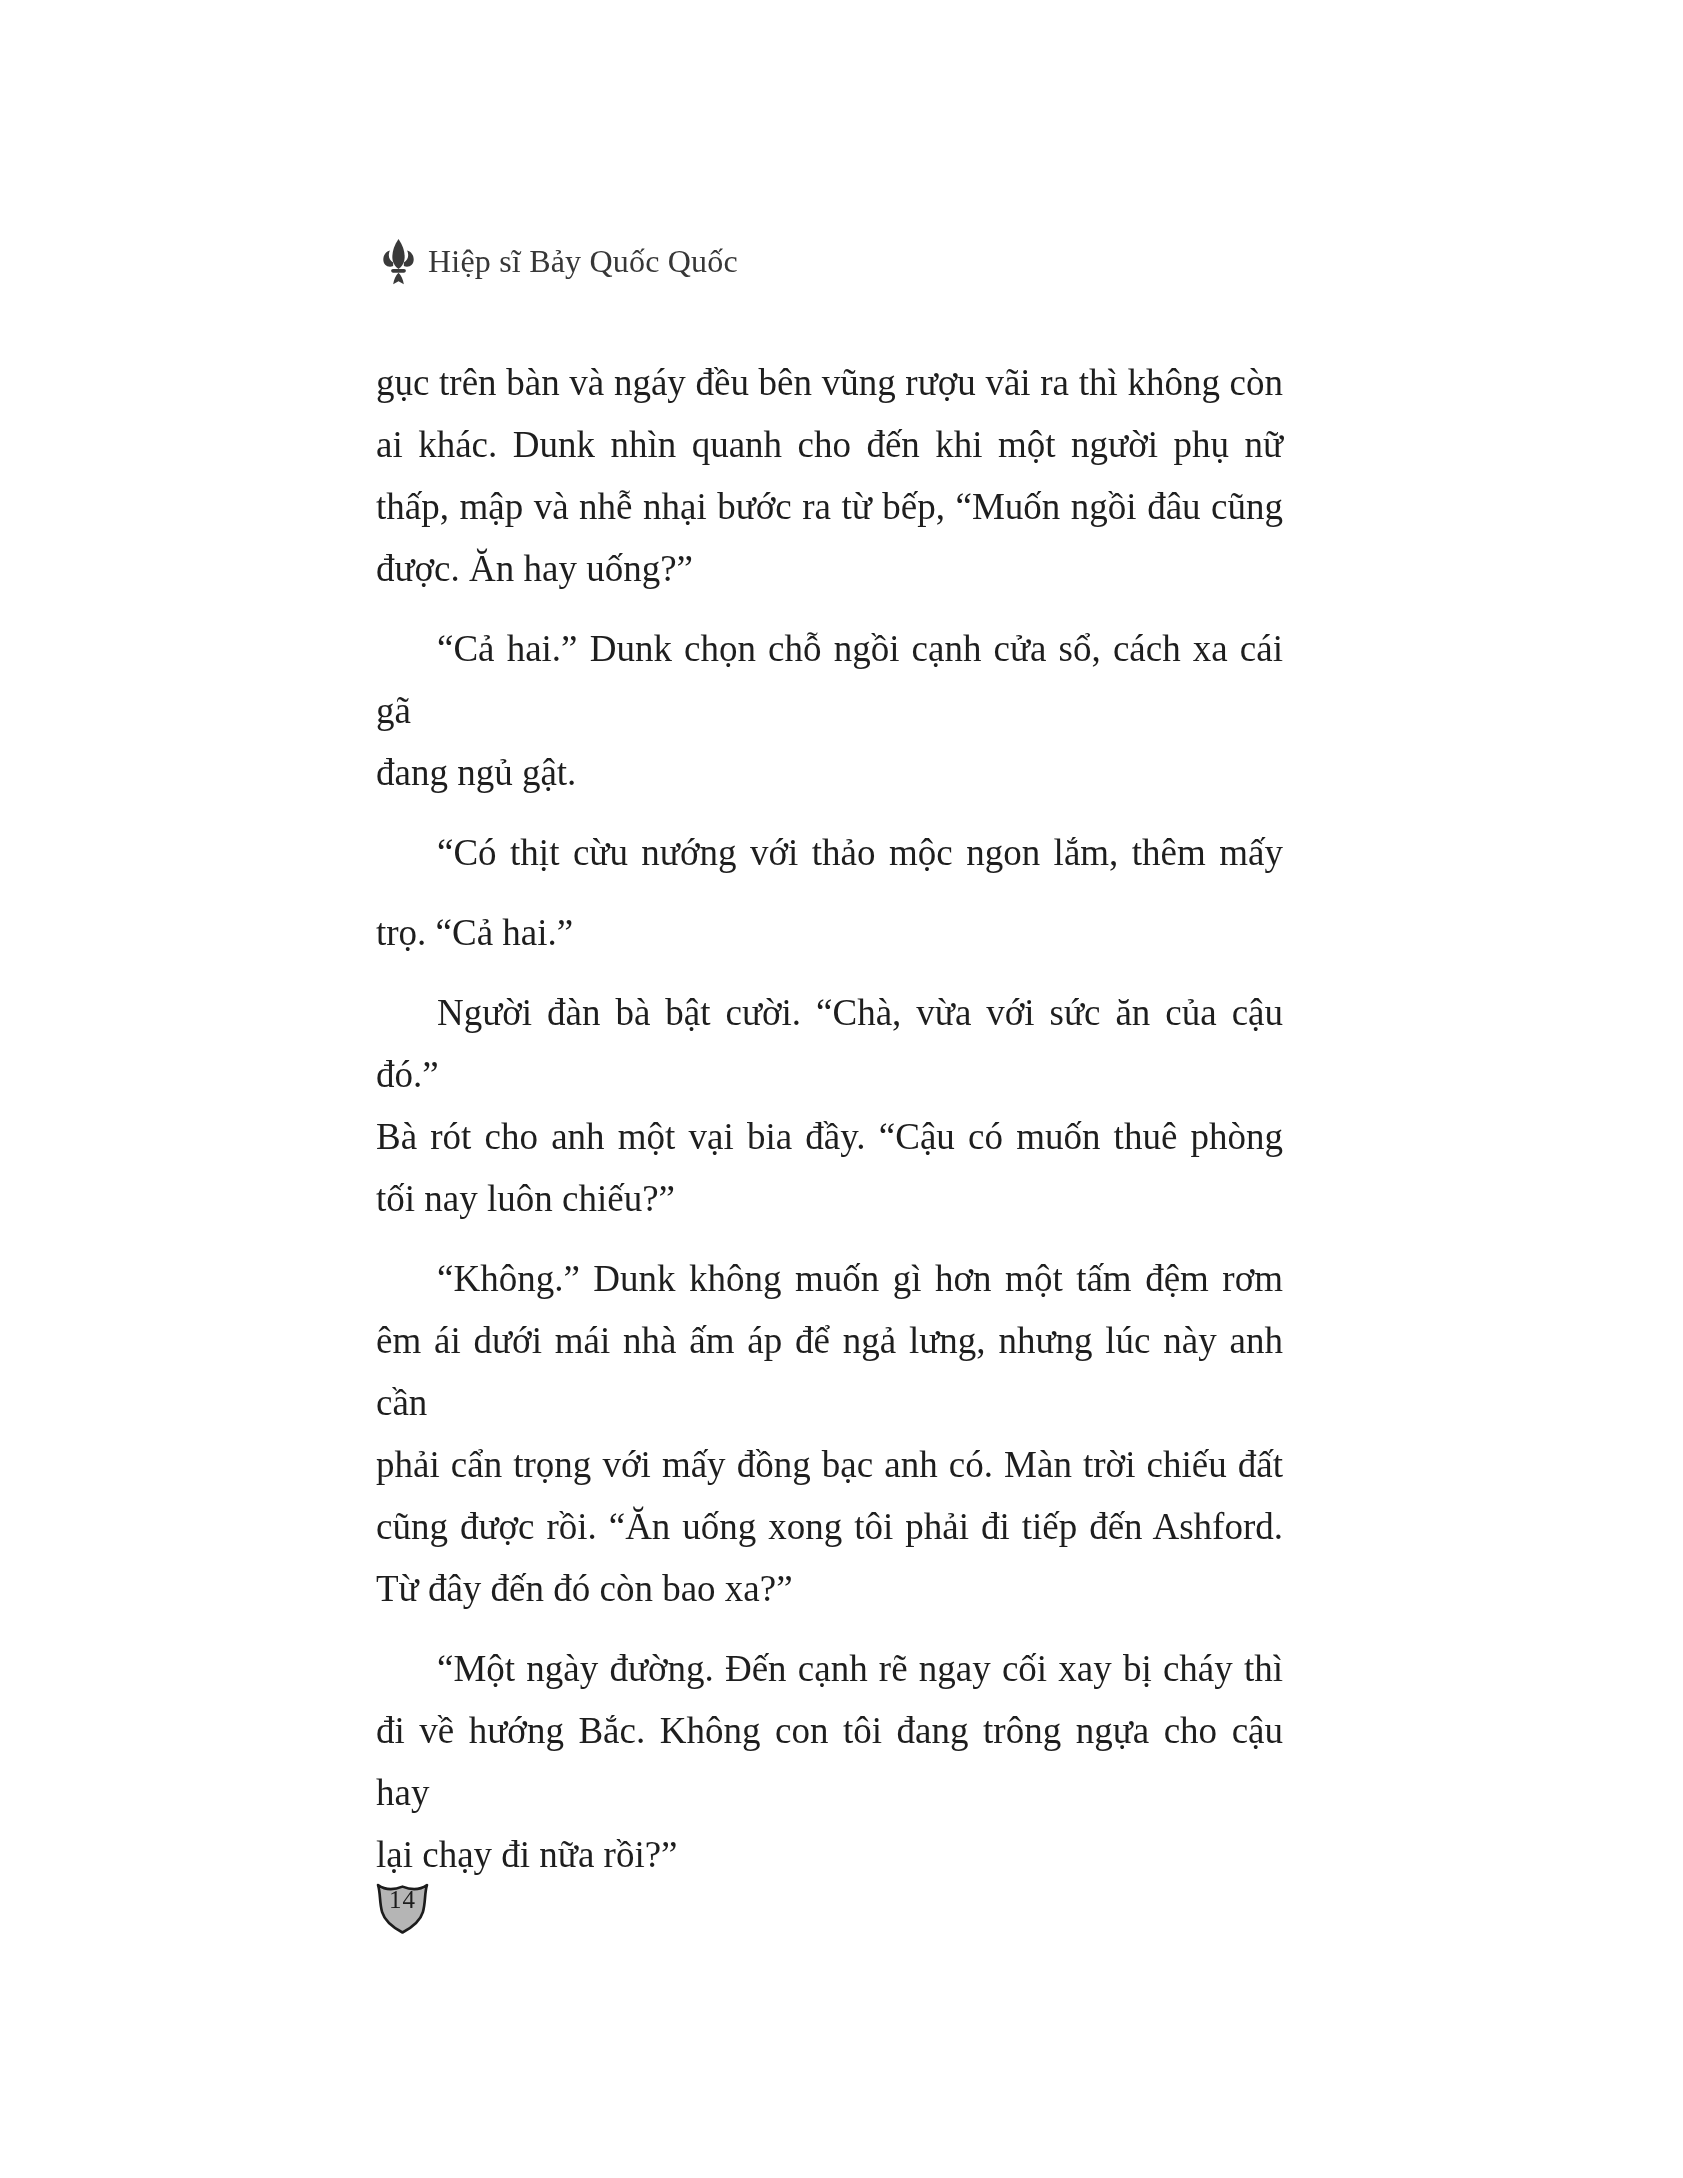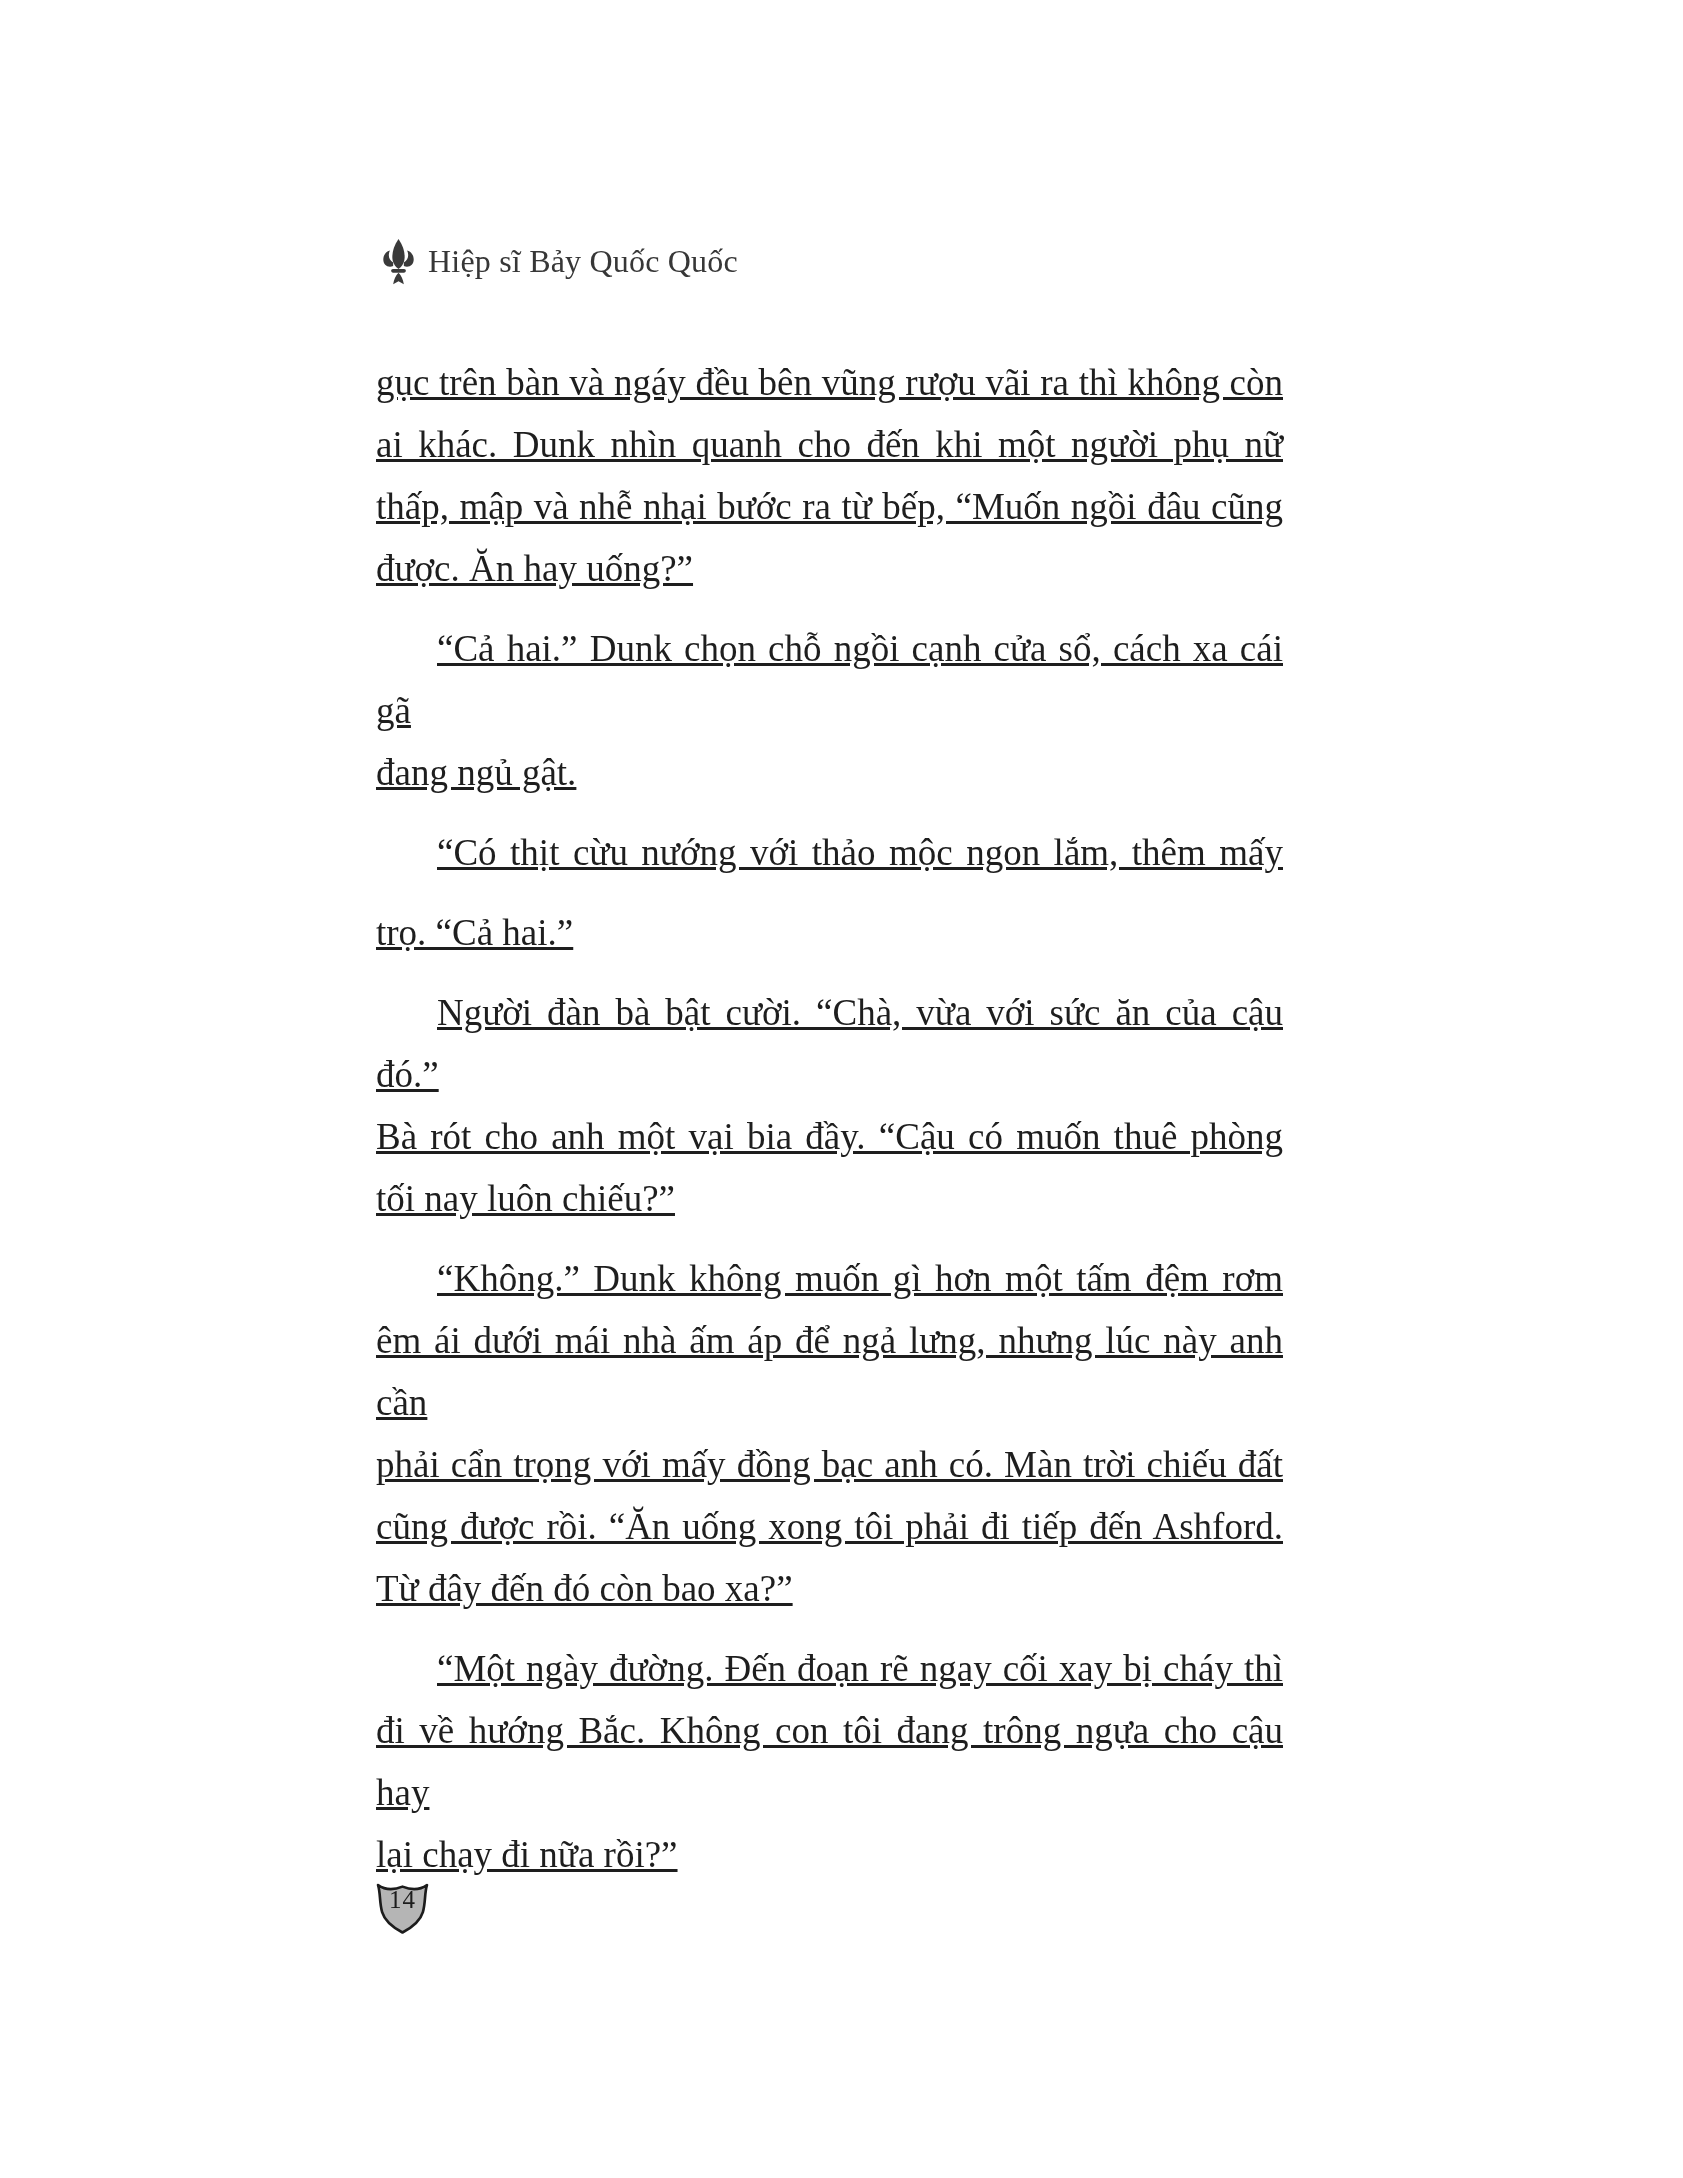--- a/index.html
+++ b/index.html
@@ -31,21 +31,21 @@
   }
   .body-text {
     position: absolute;
     left: 376px;
     top: 352px;
     width: 907px;
     font-size: 37px;
     line-height: 62px;
     color: #1e1e1e;
   }
-  .para { margin: 0 0 18px 0; text-decoration: underline; }
+  .para { margin: 0 0 18px 0; }
   .para:last-child { margin-bottom: 0; }
   .line { text-align: justify; text-align-last: justify; }
   .line.last { text-align-last: left; }
   .line.first { text-indent: 61px; }
   .page-badge {
     position: absolute;
     left: 375px;
     top: 1880px;
     width: 55px;
     height: 55px;
@@ -103,21 +103,21 @@
         <div class="line last">tối nay luôn chiếu?”</div>
       </div>
       <div class="para">
         <div class="line first">“Không.” Dunk không muốn gì hơn một tấm đệm rơm</div>
         <div class="line">êm ái dưới mái nhà ấm áp để ngả lưng, nhưng lúc này anh cần</div>
         <div class="line">phải cẩn trọng với mấy đồng bạc anh có. Màn trời chiếu đất</div>
         <div class="line">cũng được rồi. “Ăn uống xong tôi phải đi tiếp đến Ashford.</div>
         <div class="line last">Từ đây đến đó còn bao xa?”</div>
       </div>
       <div class="para">
-        <div class="line first">“Một ngày đường. Đến đoạn rẽ ngay cối xay bị cháy thì</div>
+        <div class="line first">“Một ngày đường. Đến cạnh rẽ ngay cối xay bị cháy thì</div>
         <div class="line">đi về hướng Bắc. Không con tôi đang trông ngựa cho cậu hay</div>
         <div class="line last">lại chạy đi nữa rồi?”</div>
       </div>
     </div>
 
   <div class="page-badge">
     <svg viewBox="0 0 54 52" aria-hidden="true">
       <path d="M3 4 C9.5 8.5 18 9 27 5.5 C36 9 44.5 8.5 51 4 C48.5 12 49.8 21 47 30.5 C44.2 40 36.5 45.5 27 50.5 C17.5 45.5 9.8 40 7 30.5 C4.2 21 5.5 12 3 4 Z" fill="#b5b5b5" stroke="#1c1c1c" stroke-width="2.6" stroke-linejoin="round"></path>
     </svg>
     <div class="num">14</div>

